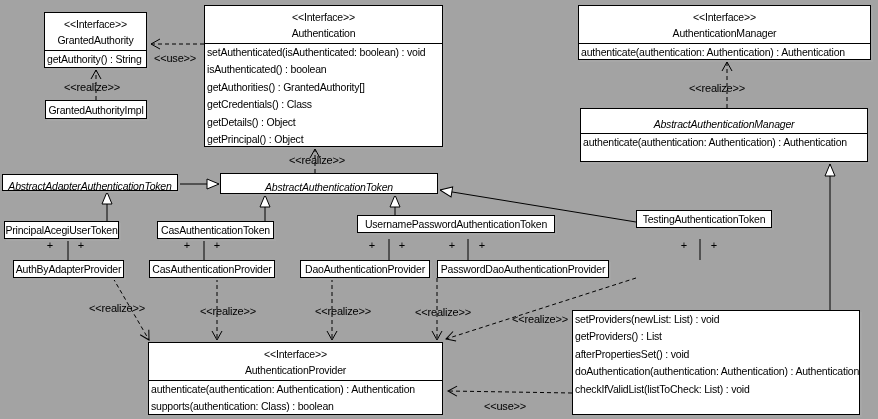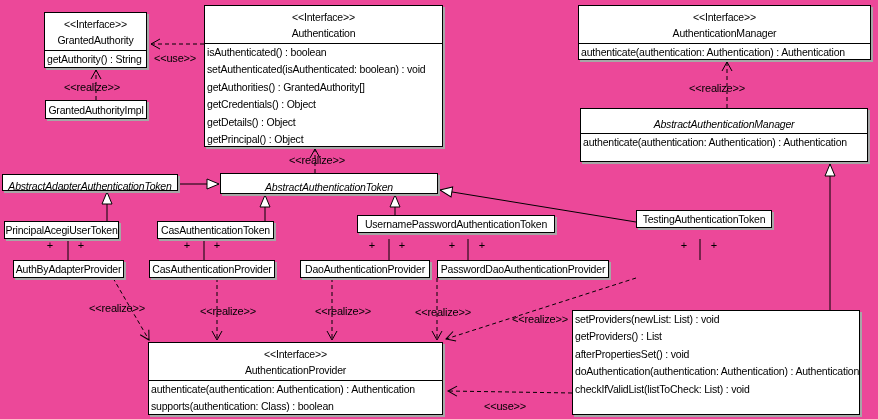--- a/index.html
+++ b/index.html
@@ -1,18 +1,18 @@
 <!DOCTYPE html>
 <html><head>
 <meta charset="utf-8">
 <style>
   html,body { margin:0; padding:0; background:#ececec; }
   .stage {
     position:relative; width:878px; height:419px; overflow:hidden;
-    background:#ec4899;
+    background:#a3a3a3;
     font-family:"Liberation Sans", sans-serif;
     color:#000;
   }
   .wires { position:absolute; left:0; top:0; z-index:1; }
   .box {
     position:absolute; z-index:2;
     background:#fff; border:1px solid #000;
     box-shadow:2px 2px 0 #a7a7a7;
     font-size:10.5px; letter-spacing:-0.2px;
     box-sizing:border-box; overflow:hidden;
@@ -87,24 +87,24 @@
   <div class="box sb" style="left:45px;top:100px;width:102px;height:19px">
     <div>GrantedAuthorityImpl</div>
   </div>
 
   <div class="box" style="left:204px;top:5px;width:239px;height:142px">
     <div class="hd2">
       <div>&lt;&lt;Interface&gt;&gt;</div>
       <div>Authentication</div>
     </div>
     <div>
+      <div class="m">setAuthenticated(isAuthenticated: boolean) : void</div>
       <div class="m">isAuthenticated() : boolean</div>
-      <div class="m">setAuthenticated(isAuthenticated: boolean) : void</div>
       <div class="m">getAuthorities() : GrantedAuthority[]</div>
-      <div class="m">getCredentials() : Object</div>
+      <div class="m">getCredentials() : Class</div>
       <div class="m">getDetails() : Object</div>
       <div class="m">getPrincipal() : Object</div>
     </div>
   </div>
 
   <div class="box" style="left:578px;top:5px;width:293px;height:55px">
     <div class="hd2">
       <div>&lt;&lt;Interface&gt;&gt;</div>
       <div>AuthenticationManager</div>
     </div>

